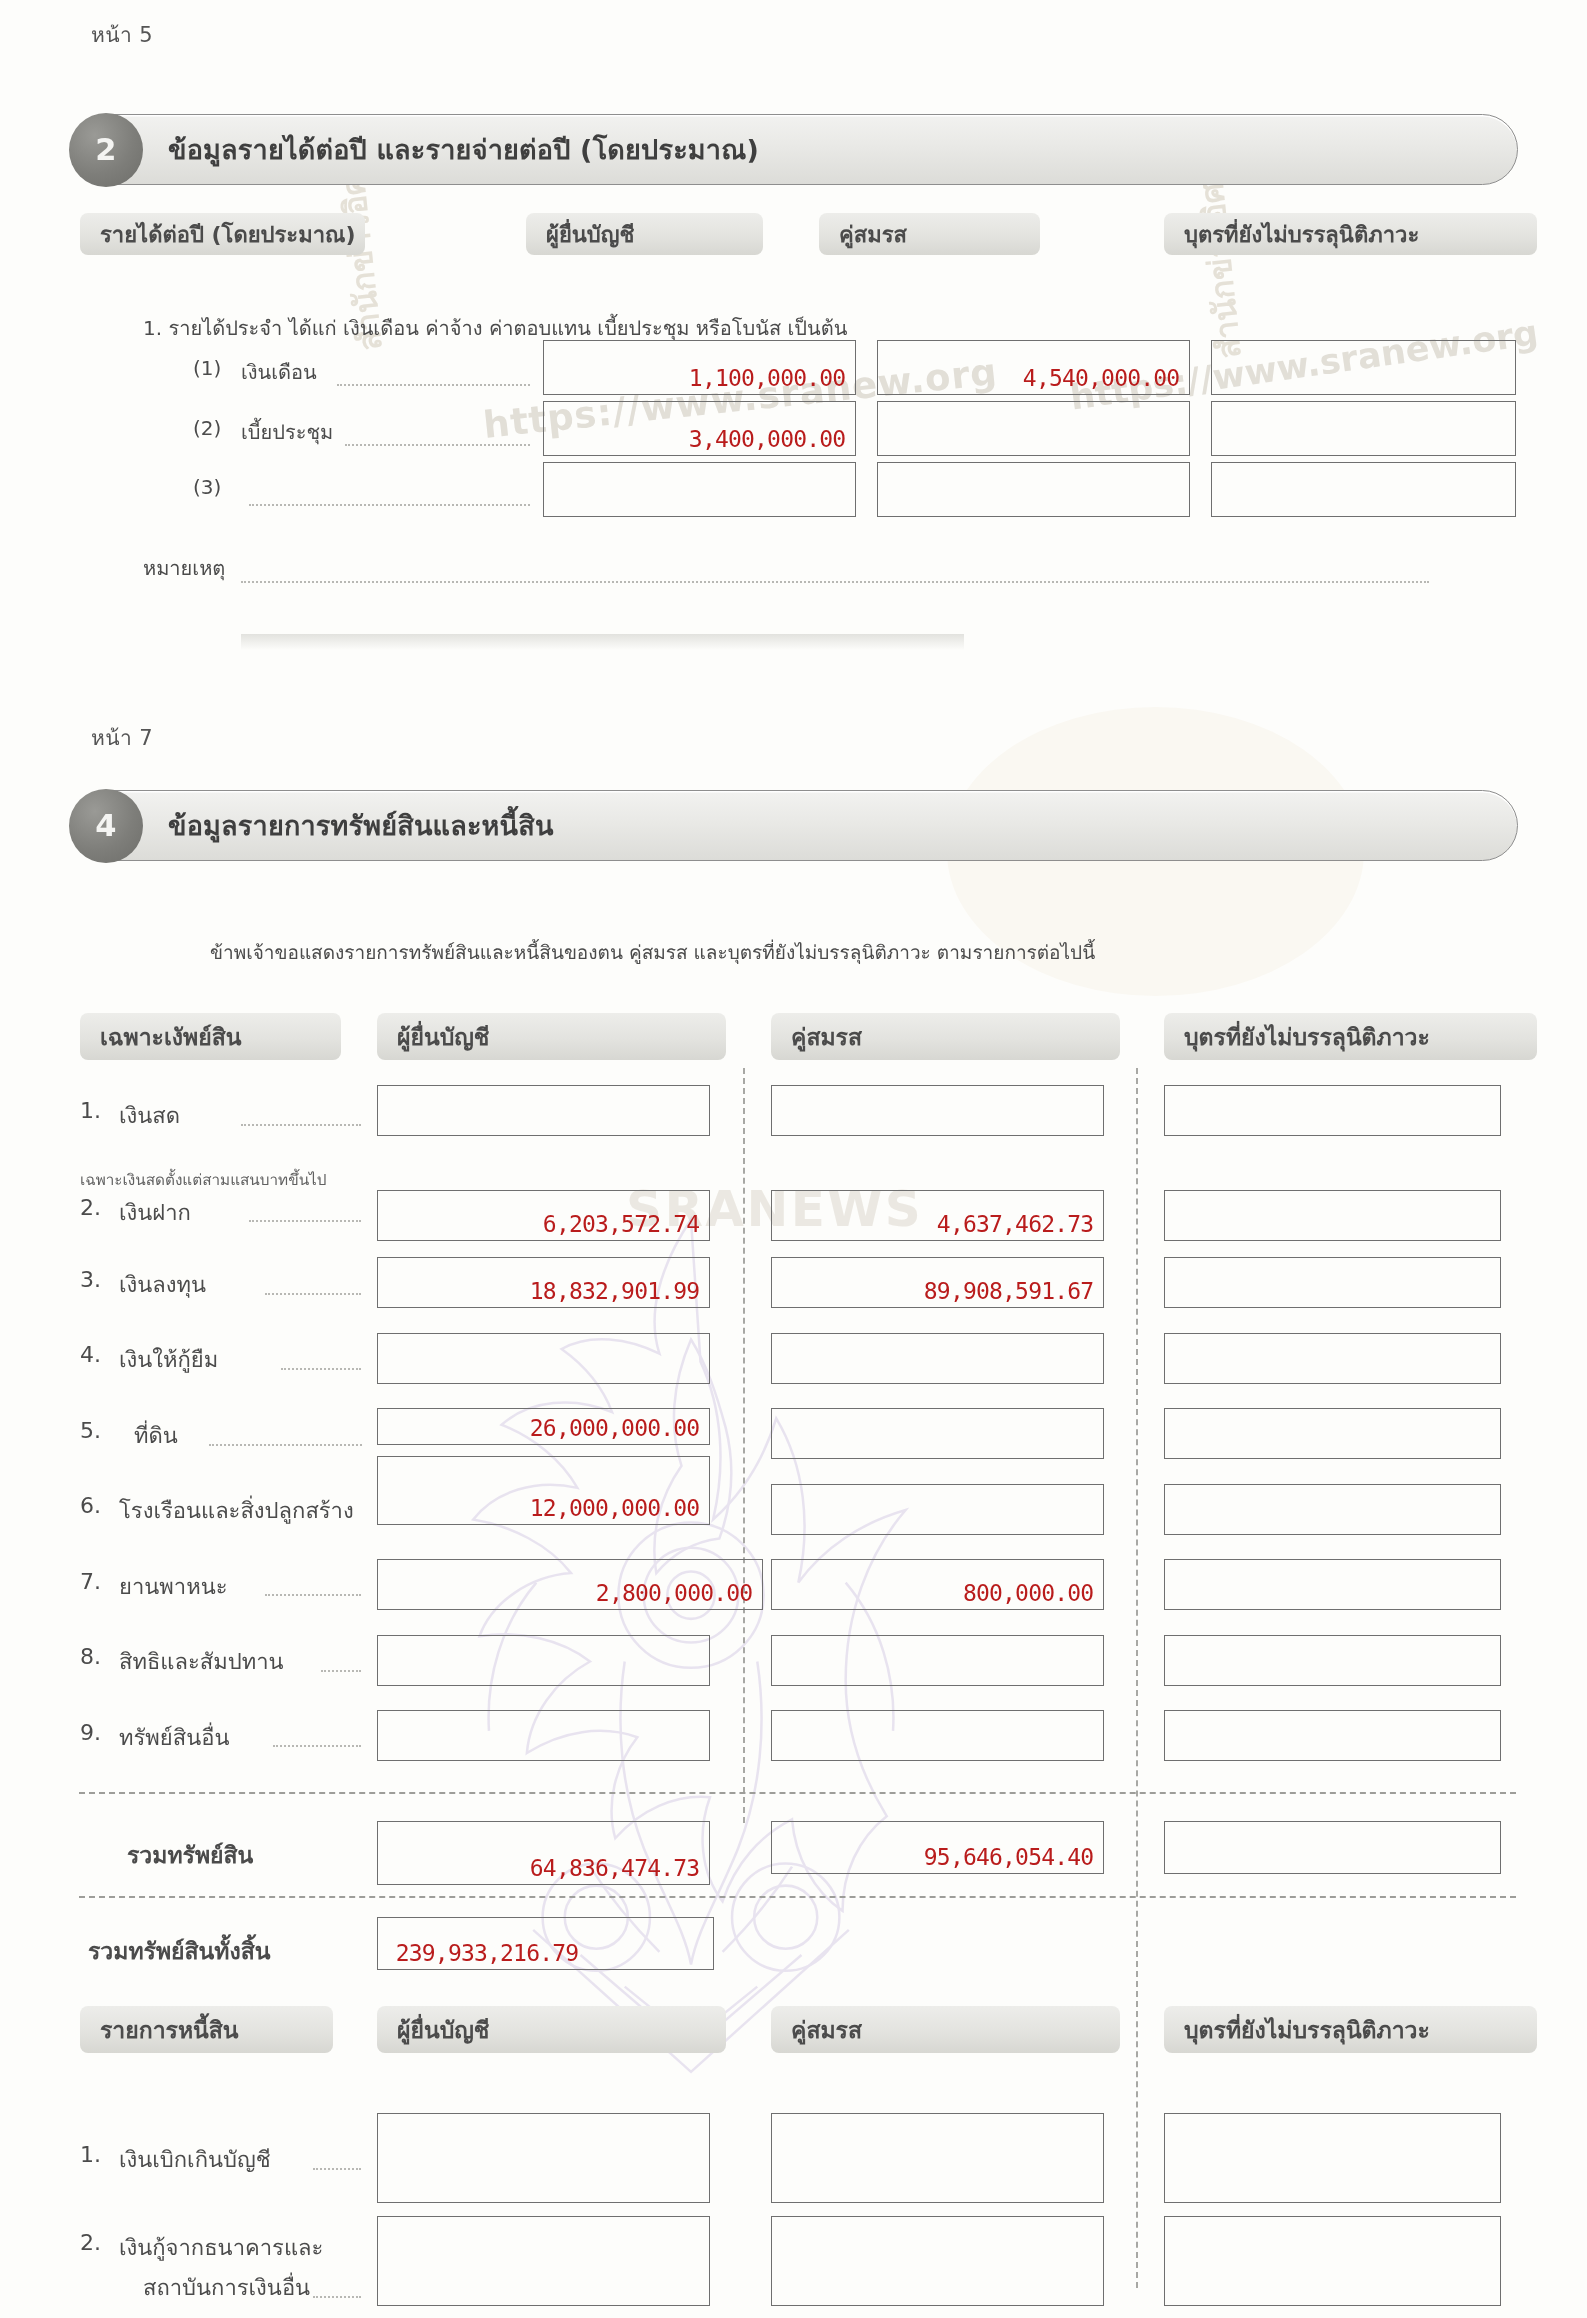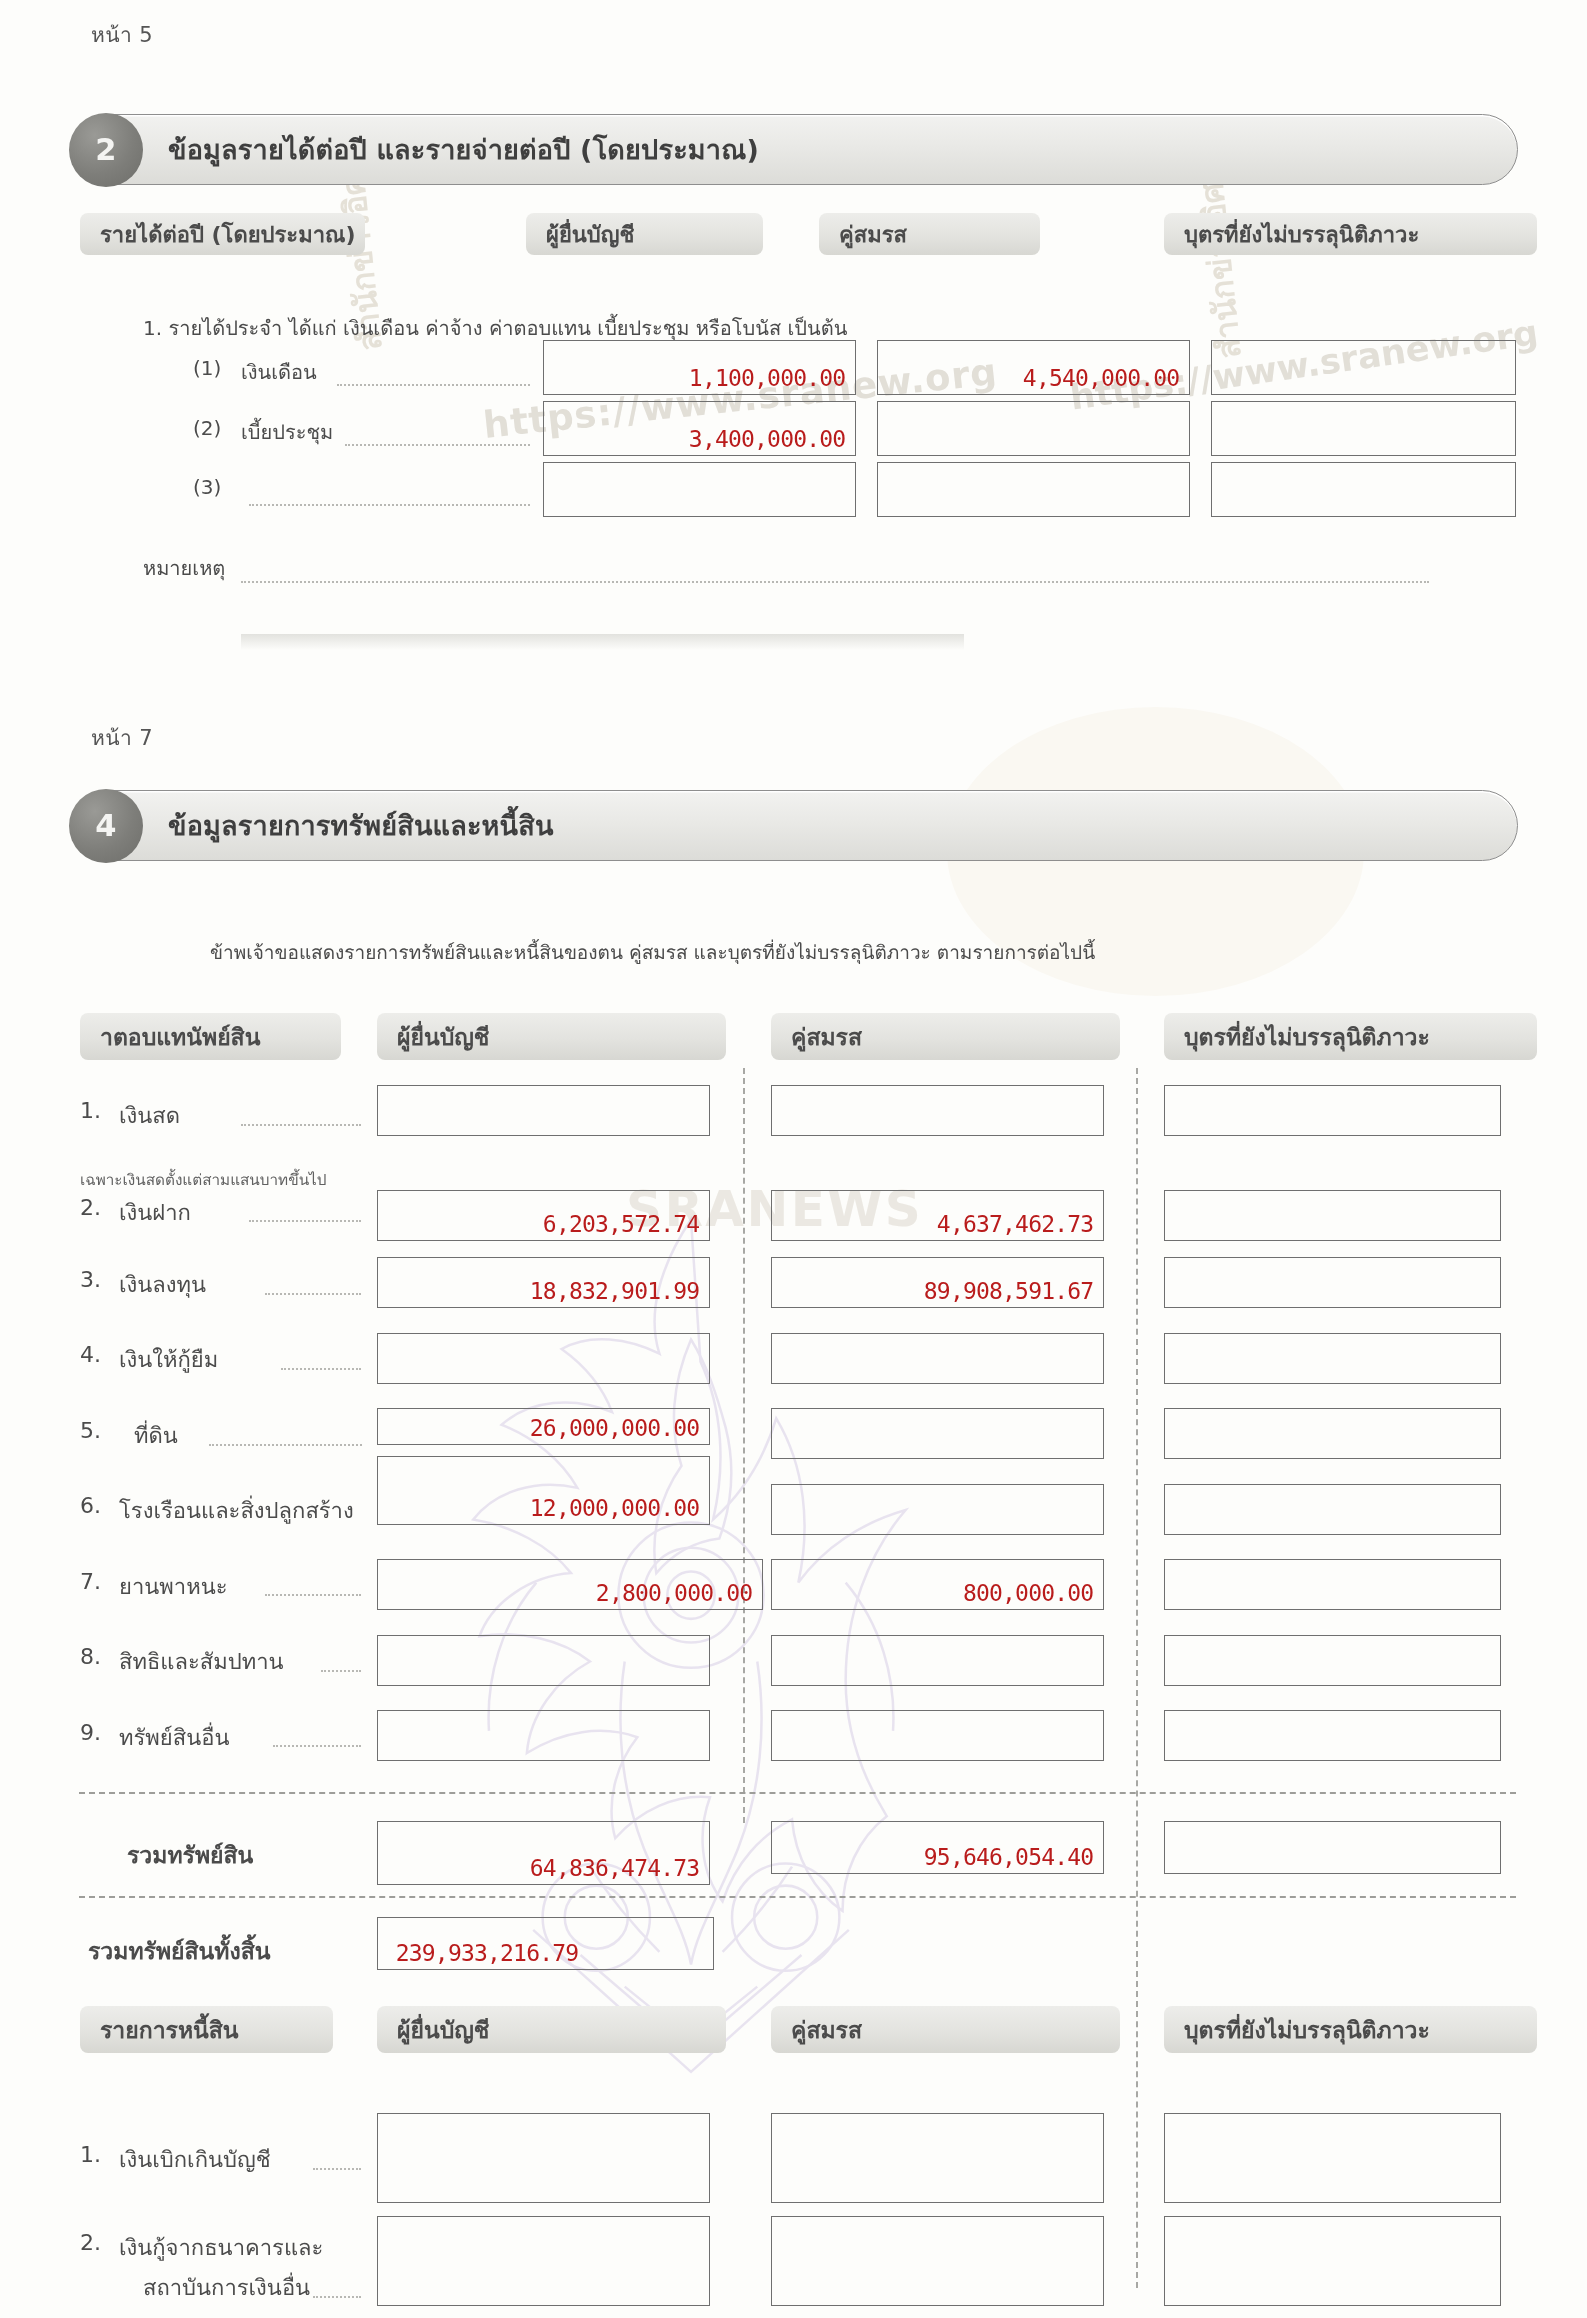--- a/index.html
+++ b/index.html
@@ -202,21 +202,21 @@
 
   <div class="pagelabel" style="left:91px;top:721px;">หน้า 7</div>
 
   <div class="banner" style="left:71px;top:790px;width:1445px;">
     <div class="num">4</div>
     <div class="btitle">ข้อมูลรายการทรัพย์สินและหนี้สิน</div>
   </div>
 
   <div class="txt" style="left:210px;top:937px;font-size:19px;">ข้าพเจ้าขอแสดงรายการทรัพย์สินและหนี้สินของตน  คู่สมรส  และบุตรที่ยังไม่บรรลุนิติภาวะ  ตามรายการต่อไปนี้</div>
 
-  <div class="pill" style="left:80px;top:1013px;width:241px;height:47px;font-size:23px;">าตอบแทนัพย์สิน</div>
+  <div class="pill" style="left:80px;top:1013px;width:241px;height:47px;font-size:23px;">เฉพาะเงัพย์สิน</div>
   <div class="pill" style="left:377px;top:1013px;width:329px;height:47px;font-size:23px;">ผู้ยื่นบัญชี</div>
   <div class="pill" style="left:771px;top:1013px;width:329px;height:47px;font-size:23px;">คู่สมรส</div>
   <div class="pill" style="left:1164px;top:1013px;width:353px;height:47px;font-size:23px;">บุตรที่ยังไม่บรรลุนิติภาวะ</div>
 
   <div class="vdash" style="left:743px;top:1068px;height:755px;"></div>
   <div class="vdash" style="left:1136px;top:1068px;height:1220px;"></div>
 
   <div class="txt" style="left:80px;top:1098px;font-size:22px;">1.</div>
   <div class="txt" style="left:119px;top:1098px;font-size:22px;">เงินสด</div>
   <div class="dots" style="left:241px;top:1124px;width:120px;"></div>

